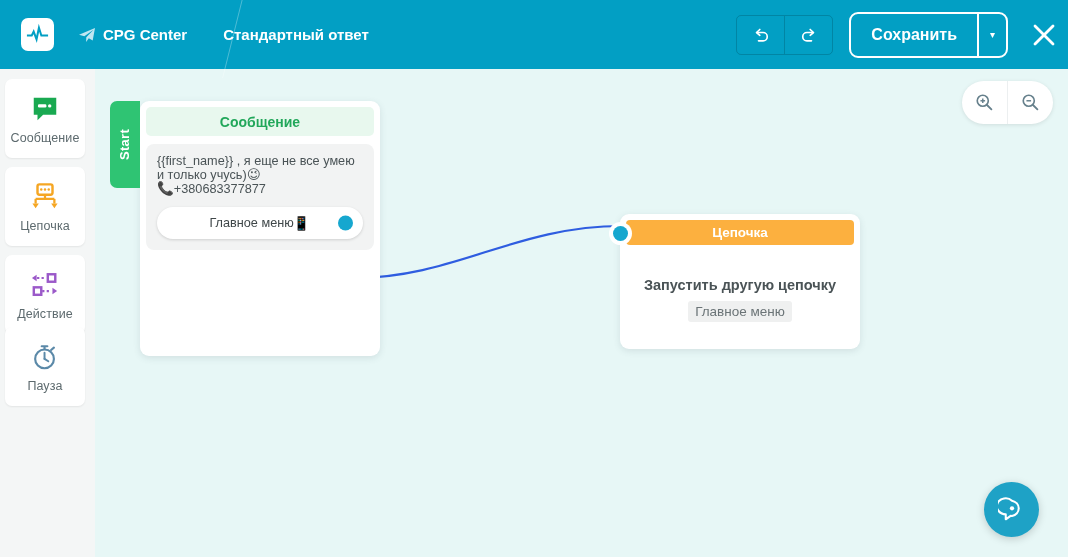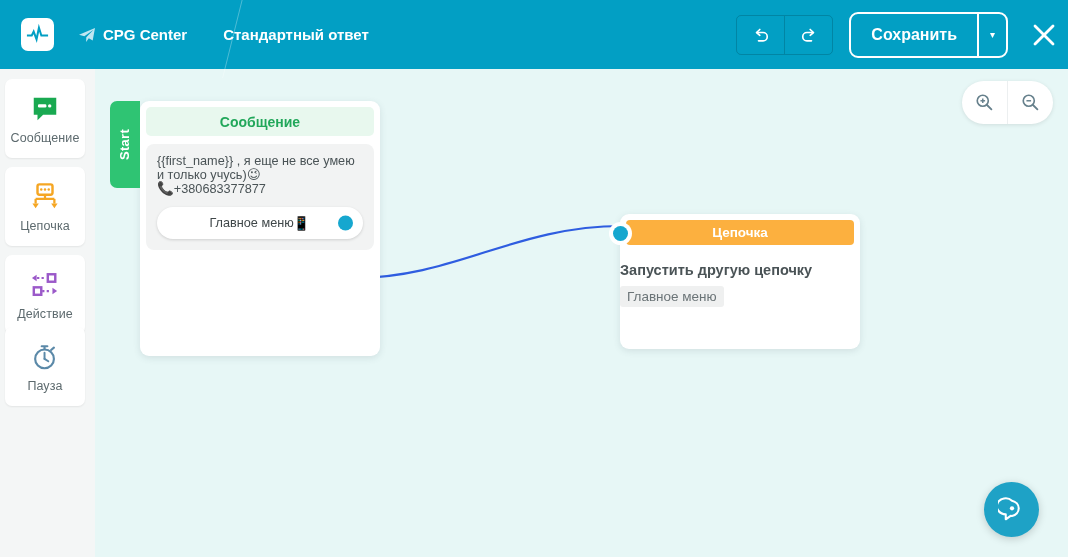--- a/index.html
+++ b/index.html
@@ -320,22 +320,22 @@
     display: flex;
     align-items: center;
     justify-content: center;
   }
   .node-head-chain span {
     color: #ffffff;
     font-size: 13.5px;
     font-weight: bold;
   }
   .chain-body {
-    padding-top: 17px;
-    text-align: left;
+    padding-top: 32px;
+    text-align: center;
   }
   .chain-title {
     font-size: 14.5px;
     font-weight: bold;
     color: #4a5356;
   }
   .chain-tag {
     display: inline-block;
     margin-top: 8px;
     padding: 3px 7px;

